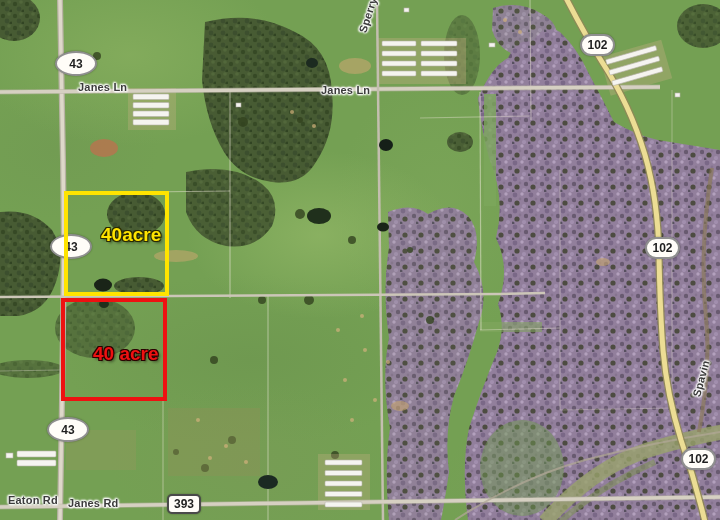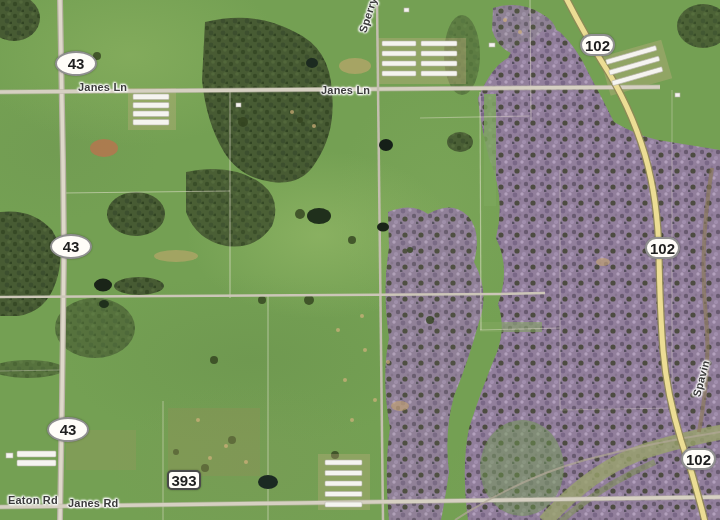--- a/index.html
+++ b/index.html
@@ -22,21 +22,21 @@
   }
   svg{position:absolute;left:0;top:0;}
   .road-label{
     position:absolute;font-size:11px;font-weight:bold;color:#3b3b3b;
     white-space:nowrap;letter-spacing:.2px;z-index:8;
     text-shadow:0 1px 2px #fff,1px 0 2px #fff,-1px 0 2px #fff,0 -1px 2px #fff,1px 1px 2px #fff,-1px -1px 2px #fff;
   }
   .rot{transform-origin:0 100%;}
   .shield{
     position:absolute;display:flex;align-items:center;justify-content:center;
-    background:#fffdf8;color:#1f1f1f;font-weight:bold;font-size:15px;
+    background:#fffdf8;color:#1f1f1f;font-weight:bold;font-size:12px;
     box-sizing:border-box;z-index:7;line-height:1;
     box-shadow:0 0 2px rgba(0,0,0,.35);
   }
   .shield.circle{width:42px;height:25px;border-radius:50%;border:2px solid #8f8f8f;}
   .shield.oval{width:35px;height:22px;border-radius:11px;border:2px solid #8f8f8f;}
   .shield.rrect{width:34px;height:20px;border-radius:5px;border:2px solid #4a4a4a;}
   .shield.under{z-index:5;}
   .parcel{position:absolute;box-sizing:border-box;z-index:6;}
   #parcel-yellow{left:64px;top:191px;width:105px;height:105px;border:4px solid #ffe400;}
   #parcel-red{left:61px;top:298px;width:106px;height:103px;border:4px solid #ee1111;}
@@ -220,29 +220,35 @@
       <ellipse cx="312" cy="63" rx="6" ry="5" fill="#1c2a20"></ellipse>
       <ellipse cx="386" cy="145" rx="7" ry="6" fill="#151f18"></ellipse>
       <ellipse cx="319" cy="216" rx="12" ry="8" fill="#20301c"></ellipse>
       <ellipse cx="383" cy="227" rx="6" ry="4.5" fill="#1a2418"></ellipse>
       <ellipse cx="103" cy="285" rx="9" ry="6.5" fill="#1a2418"></ellipse>
       <ellipse cx="104" cy="304" rx="5" ry="4" fill="#20301c"></ellipse>
       <ellipse cx="268" cy="482" rx="10" ry="7" fill="#1b2a22"></ellipse>
     </g>
   </svg>
 
+  <div id="parcel-yellow" class="parcel">
+    <div id="label-yellow" class="parcel-label">40acre</div>
+  </div>
+  <div id="parcel-red" class="parcel">
+    <div id="label-red" class="parcel-label">40 acre</div>
+  </div>
 
   <div class="road-label" style="left:78px;top:81px;">Janes Ln</div>
   <div class="road-label" style="left:321px;top:84px;">Janes Ln</div>
   <div class="road-label rot" style="left:368px;top:22px;transform:rotate(-72deg);">Sperry</div>
   <div class="road-label" style="left:8px;top:494px;">Eaton Rd</div>
   <div class="road-label" style="left:68px;top:497px;">Janes Rd</div>
   <div class="road-label rot" style="left:702px;top:386px;transform:rotate(-75deg);">Spavin</div>
 
   <div class="shield circle" style="left:55px;top:51px;">43</div>
   <div class="shield circle under" style="left:50px;top:234px;">43</div>
   <div class="shield circle" style="left:47px;top:417px;">43</div>
   <div class="shield oval" style="left:580px;top:34px;">102</div>
   <div class="shield oval" style="left:645px;top:237px;">102</div>
   <div class="shield oval" style="left:681px;top:448px;">102</div>
-  <div class="shield rrect" style="left:167px;top:470px;">393</div>
+  <div class="shield rrect" style="left:167px;top:494px;">393</div>
 
 </div>
 
 </body></html>

